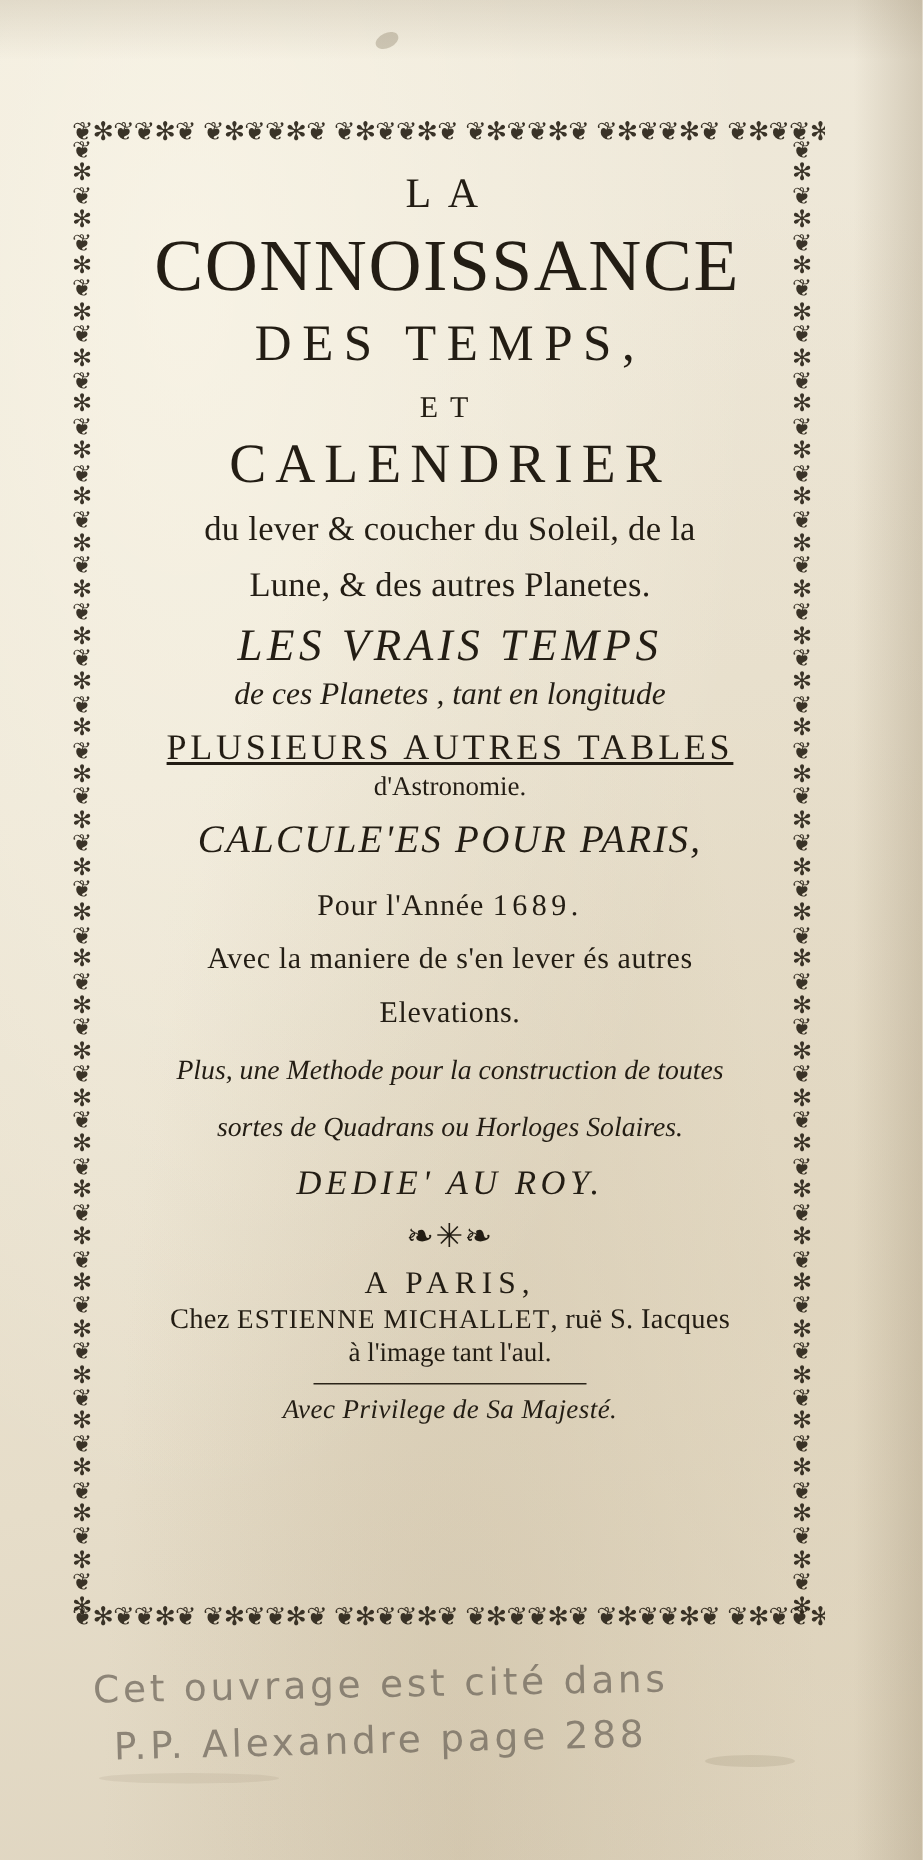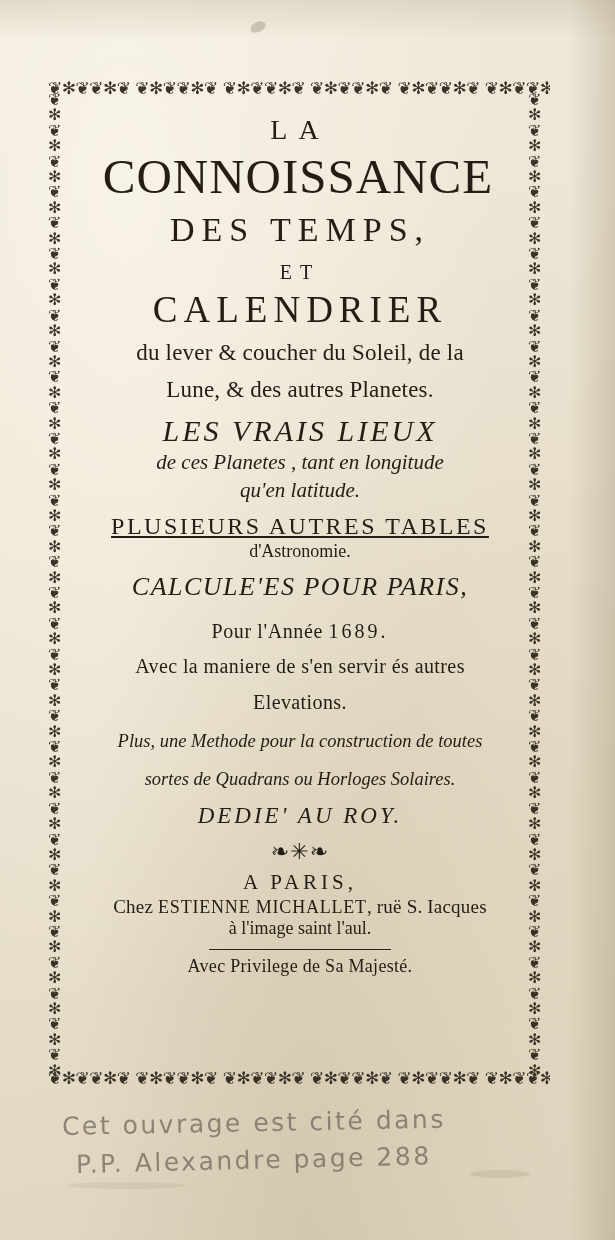--- a/index.html
+++ b/index.html
@@ -206,20 +206,21 @@
     font-size: 18px;
     margin: 0 0 4px 0;
   }
   .rule {
     width: 182px;
     height: 1px;
     background: #2b2419;
     margin: 10px auto 6px auto;
   }
   .t-privilege {
+    font-style: italic;
     font-size: 18px;
     letter-spacing: 0.3px;
     margin: 2px 0 0 0;
   }
 
   
   .handwriting {
     position: absolute;
     left: 62px;
     top: 1108px;
@@ -271,49 +272,48 @@
 
     <span class="ln t-la">LA</span>
     <span class="ln t-connoissance">CONNOISSANCE</span>
     <span class="ln t-destemps">DES TEMPS,</span>
     <span class="ln t-et">ET</span>
     <span class="ln t-ephemerides">CALENDRIER</span>
 
     <span class="ln t-sub1">du lever &amp; coucher du Soleil, de la</span>
     <span class="ln t-sub1">Lune, &amp; des autres Planetes.</span>
 
-    <span class="ln t-vrais">LES VRAIS LIEUX</span>
+    <span class="ln t-vrais">LES VRAIS TEMPS</span>
     <span class="ln t-vrais-sub">de ces Planetes , tant en longitude</span>
-    <span class="ln t-vrais-sub">qu'en latitude.</span>
 
     <span class="ln t-plusieurs">PLUSIEURS AUTRES TABLES</span>
     <span class="ln t-astronomie">d'Astronomie.</span>
 
     <span class="ln t-calcule">CALCULE'ES POUR PARIS,</span>
     <span class="ln t-annee">
       <span>Pour l'Année</span>
       <span class="yr">1689.</span>
     </span>
 
-    <span class="ln t-avec">Avec la maniere de s'en servir és autres</span>
+    <span class="ln t-avec">Avec la maniere de s'en lever és autres</span>
     <span class="ln t-avec">Elevations.</span>
 
     <span class="ln t-plus">Plus, une Methode pour la construction de toutes</span>
     <span class="ln t-plus">sortes de Quadrans ou Horloges Solaires.</span>
 
     <span class="ln t-dedie">DEDIE' AU ROY.</span>
 
     <span class="ln t-fleuron">❧✳❧</span>
 
     <span class="ln t-aparis">A PARIS,</span>
     <span class="ln t-chez">
       <span>Chez</span>
       <span class="sc">ESTIENNE MICHALLET</span><span>, ruë S. Iacques</span>
     </span>
-    <span class="ln t-image">à l'image saint l'aul.</span>
+    <span class="ln t-image">à l'image tant l'aul.</span>
 
     <div class="rule"></div>
 
     <span class="ln t-privilege">Avec Privilege de Sa Majesté.</span>
   </div>
 
   <div class="handwriting">
     <span class="hw-line">Cet ouvrage est cité dans</span>
     <span class="hw-line second">P.P. Alexandre page 288</span>
   </div>

